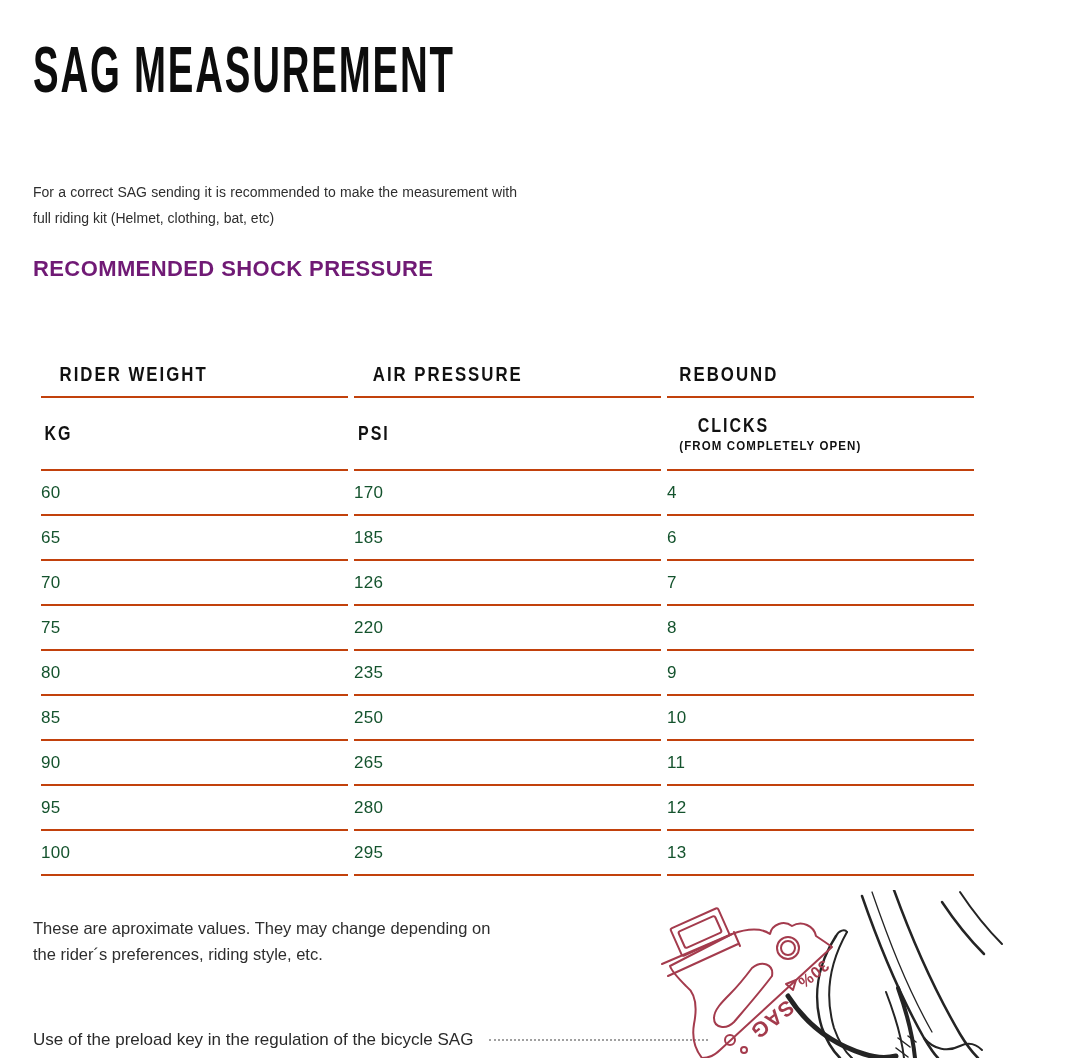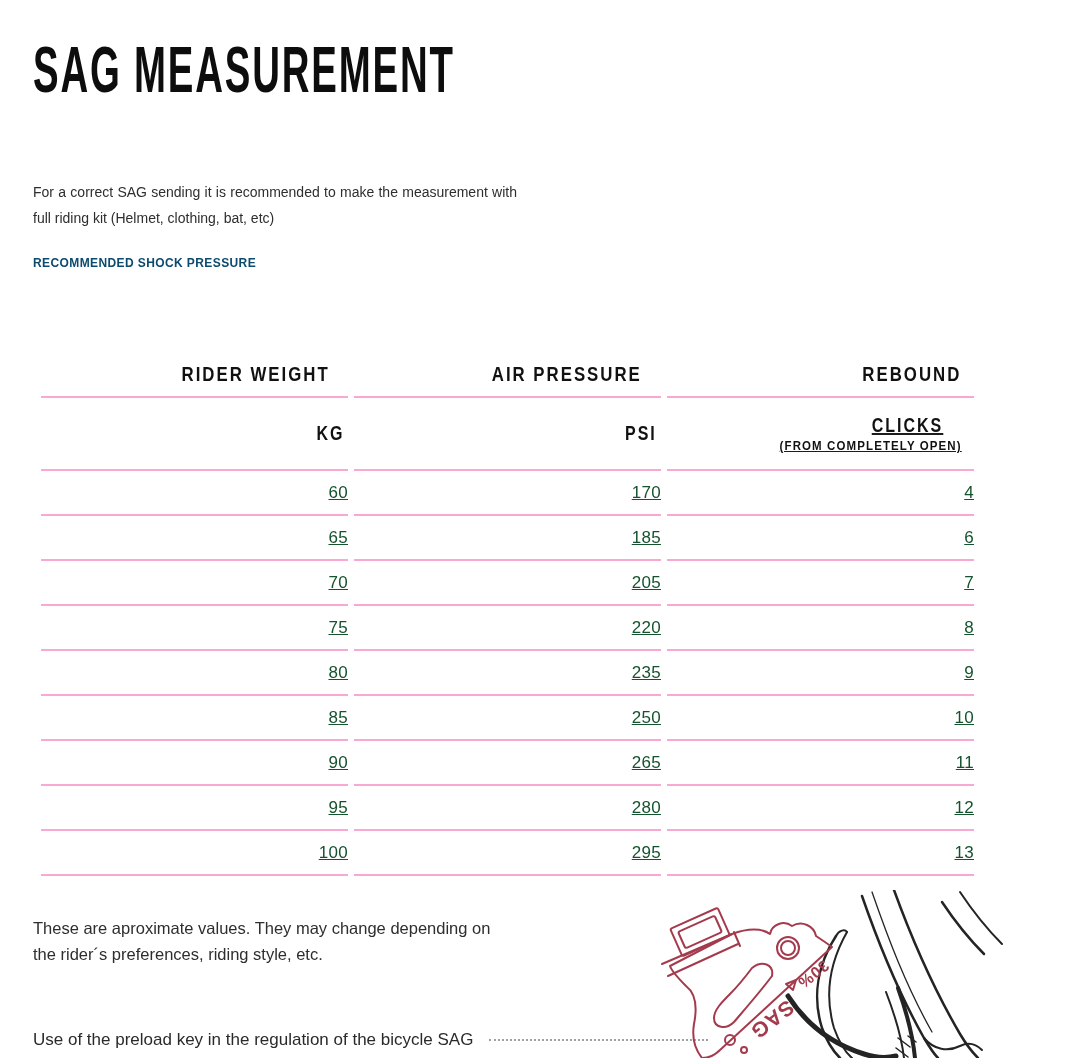--- a/index.html
+++ b/index.html
@@ -39,40 +39,39 @@
     font-size:14px;
     line-height:25.5px;
     color:#2e2e2e;
     text-align:justify;
   }
   
   .section-heading{
     position:absolute;
     left:33px; top:256px;
     margin:0;
-    font-size:12px;
+    font-size:22px;
     font-weight:700;
     letter-spacing:0.4px;
-    color:#0c4a6e;
+    color:#701a75;
   }
   
   table.sag{
     position:absolute;
     left:35px; top:352px;
     width:945px;
     border-collapse:separate;
     border-spacing:6px 0;
     table-layout:fixed;
   }
   table.sag th, table.sag td{
-    border-bottom:2px solid #f9a8d4;
-    text-align:right;
+    border-bottom:2px solid #c2410c;
+    text-align:left;
     vertical-align:middle;
     padding:0;
-    text-decoration:underline;
   }
   tr.hdr th{ height:44px; }
   tr.units th{ height:71px; }
   tbody.rows td{
     height:43px;
     font-size:17px;
     font-weight:400;
     letter-spacing:0.3px;
     color:#14532d;
   }
@@ -165,21 +164,21 @@
       <td>170</td>
       <td>4</td>
     </tr>
         <tr>
       <td>65</td>
       <td>185</td>
       <td>6</td>
     </tr>
         <tr>
       <td>70</td>
-      <td>205</td>
+      <td>126</td>
       <td>7</td>
     </tr>
         <tr>
       <td>75</td>
       <td>220</td>
       <td>8</td>
     </tr>
         <tr>
       <td>80</td>
       <td>235</td>

